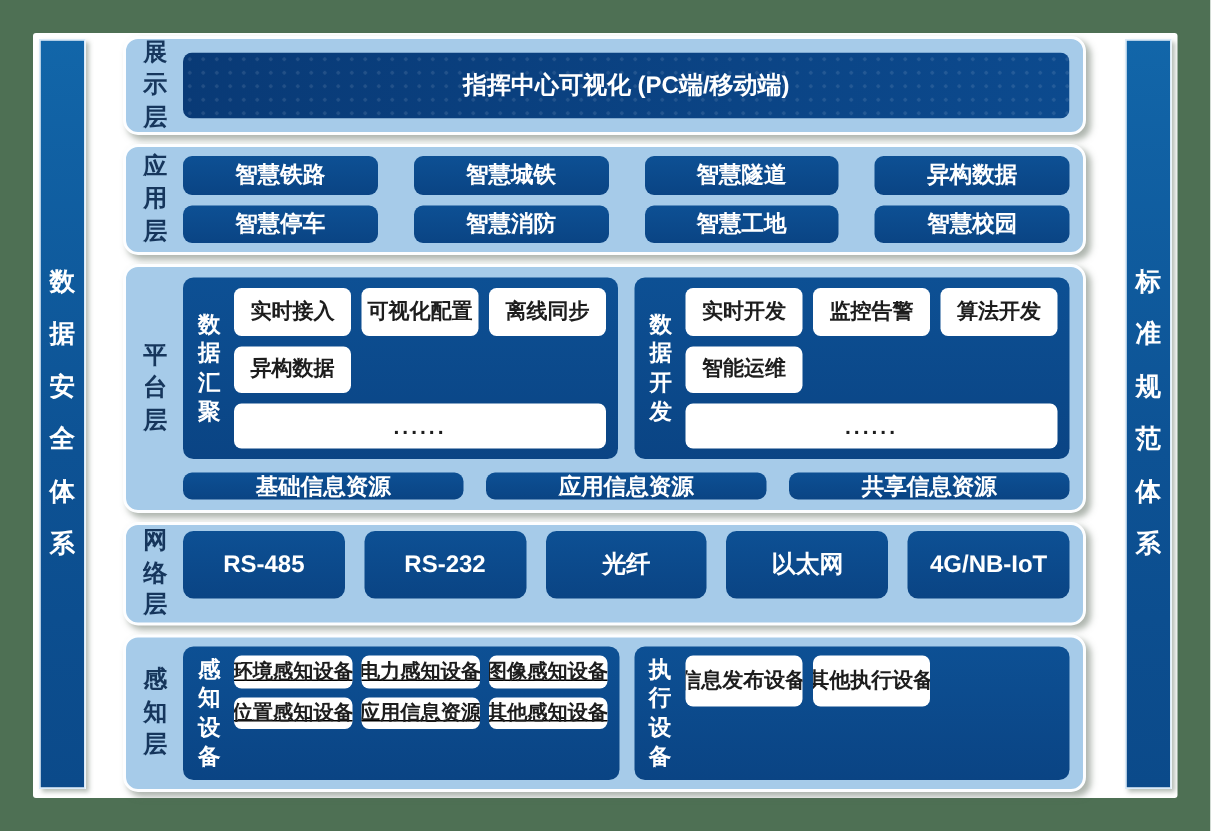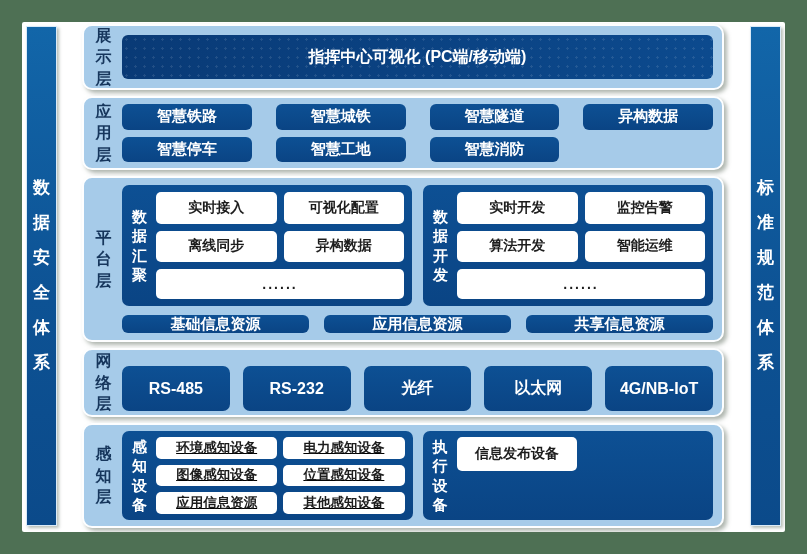--- a/index.html
+++ b/index.html
@@ -77,33 +77,33 @@
   .panel.platform .layer-content { display:flex; flex-direction:column; gap:9px; padding:3px 0; }
   .p-groups { flex:1; display:flex; gap:11px; min-height:0; }
   .p-group {
     flex:1; background:linear-gradient(180deg,#0d5094 0%, #0a4484 100%);
     border-radius:7px; display:flex; gap:7px; padding:7px 8px;
   }
   .p-title {
     width:19px; align-self:center; color:#ffffff; font-weight:bold;
     font-size:15px; line-height:1.3; text-align:center; flex:none;
   }
-  .p-grid { flex:1; display:grid; grid-template-columns:1fr 1fr; gap:7px; min-width:0; }
+  .p-grid { flex:1; display:grid; grid-template-columns:1fr 1fr 1fr; gap:7px; min-width:0; }
   .white-box {
     background:#ffffff; border-radius:5px; color:#1d1d1d; font-weight:bold;
     font-size:14px; display:flex; align-items:center; justify-content:center;
     white-space:nowrap; overflow:hidden;
   }
   .white-box.wide { grid-column:1 / -1; letter-spacing:2px; }
   .p-resources { display:flex; gap:15px; height:18px; flex:none; }
   .p-resources .navy-box { flex:1; }
 
   
   .panel.network { height:69px; }
-  .panel.network .layer-content { display:flex; gap:13px; align-items:flex-end; }
+  .panel.network .layer-content { display:flex; gap:13px; align-items:flex-start; }
   .panel.network .navy-box { flex:1; height:45px; border-radius:7px; font-size:16px; }
 
   
   .panel.perception { height:105px; }
   .panel.perception .layer-content { display:flex; gap:10px; padding:2px 0; }
   .panel.perception .p-group { padding:6px 8px; }
   .grid-3r { grid-template-rows:repeat(3,1fr); gap:6px;text-decoration:underline; }
   .grid-3r .white-box { font-size:13.5px; }
   .grid-2r { grid-template-rows:repeat(2,1fr); gap:10px 7px; }
 </style>
@@ -149,22 +149,23 @@
             <span>应</span>
             <span>用</span>
             <span>层</span>
           </div>
         <div class="layer-content">
           <div class="navy-box">智慧铁路</div>
           <div class="navy-box">智慧城铁</div>
           <div class="navy-box">智慧隧道</div>
           <div class="navy-box">异构数据</div>
           <div class="navy-box">智慧停车</div>
+          <div class="navy-box">智慧消防</div>
           <div class="navy-box">智慧工地</div>
-          <div class="navy-box">智慧消防</div>
+          <div class="navy-box">智慧校园</div>
         </div>
       </div>
 
       <div class="panel platform">
         <div class="layer-label vtext">
             <span>平</span>
             <span>台</span>
             <span>层</span>
           </div>
         <div class="layer-content">
@@ -253,20 +254,21 @@
 
           <div class="p-group">
             <div class="p-title vtext">
                 <span>执</span>
                 <span>行</span>
                 <span>设</span>
                 <span>备</span>
               </div>
             <div class="p-grid grid-2r">
               <div class="white-box">信息发布设备</div>
+              <div class="white-box">其他执行设备</div>
             </div>
           </div>
 
         </div>
       </div>
 
     </div>
   </div>
 </div>
 

